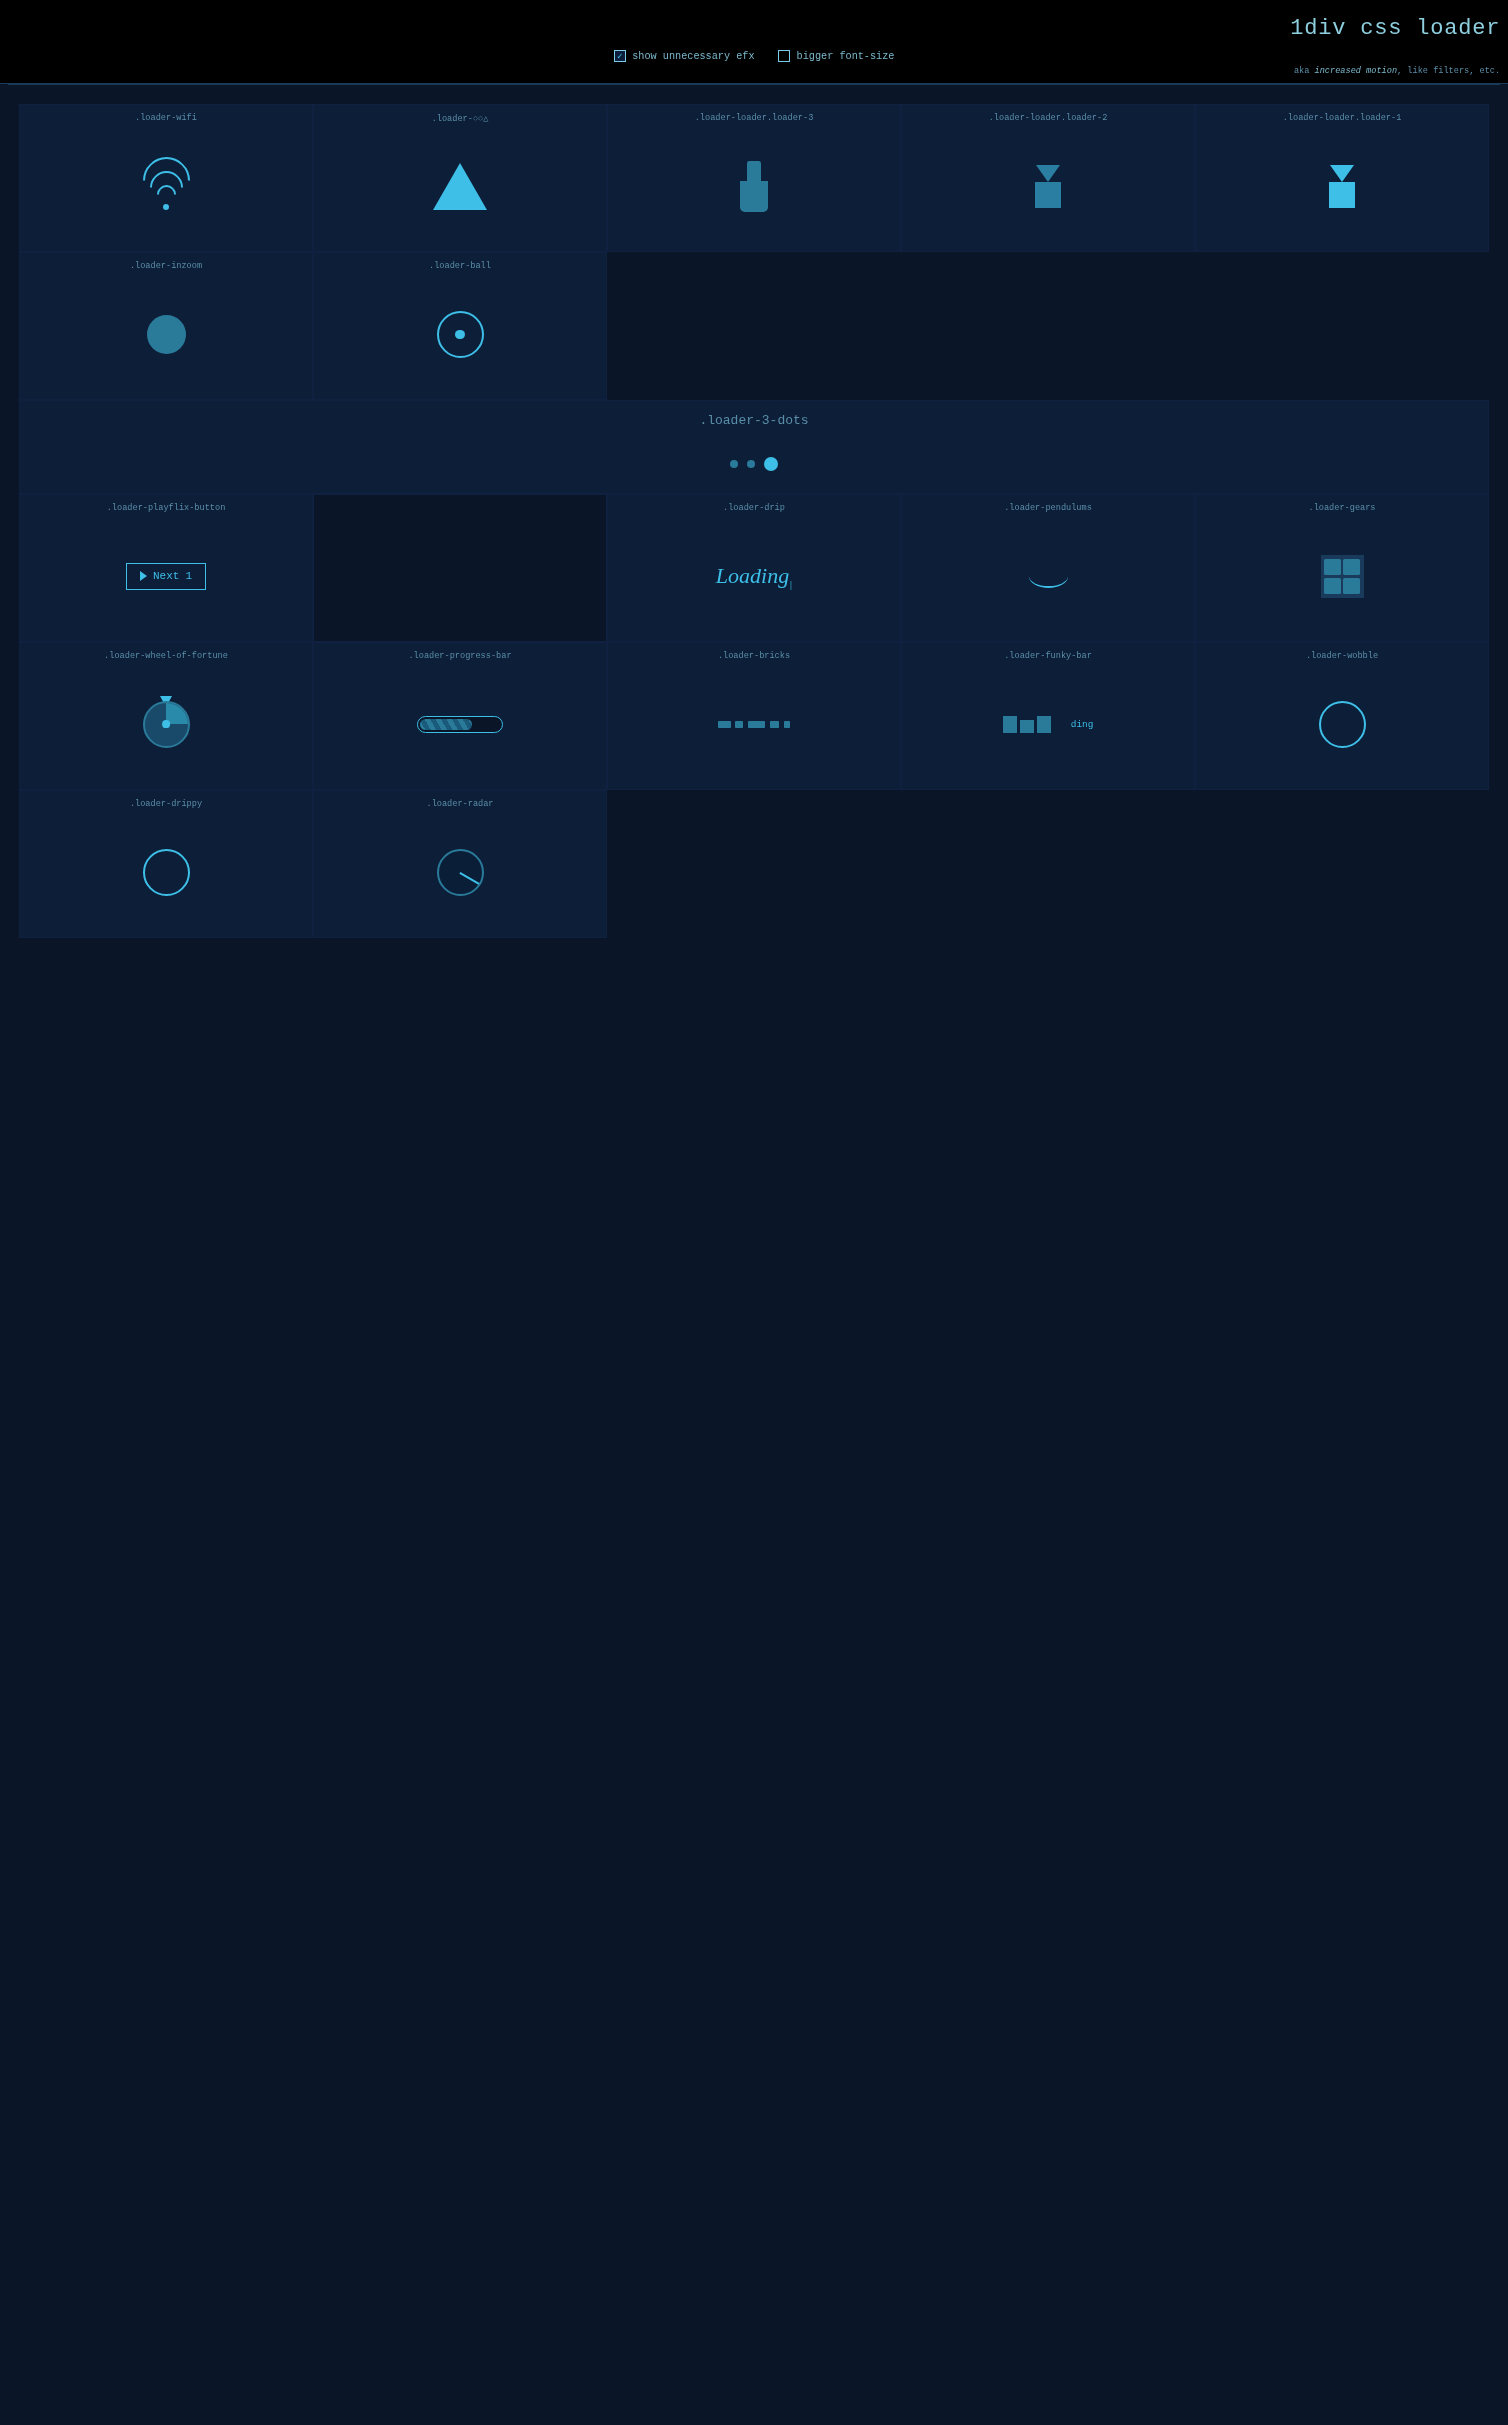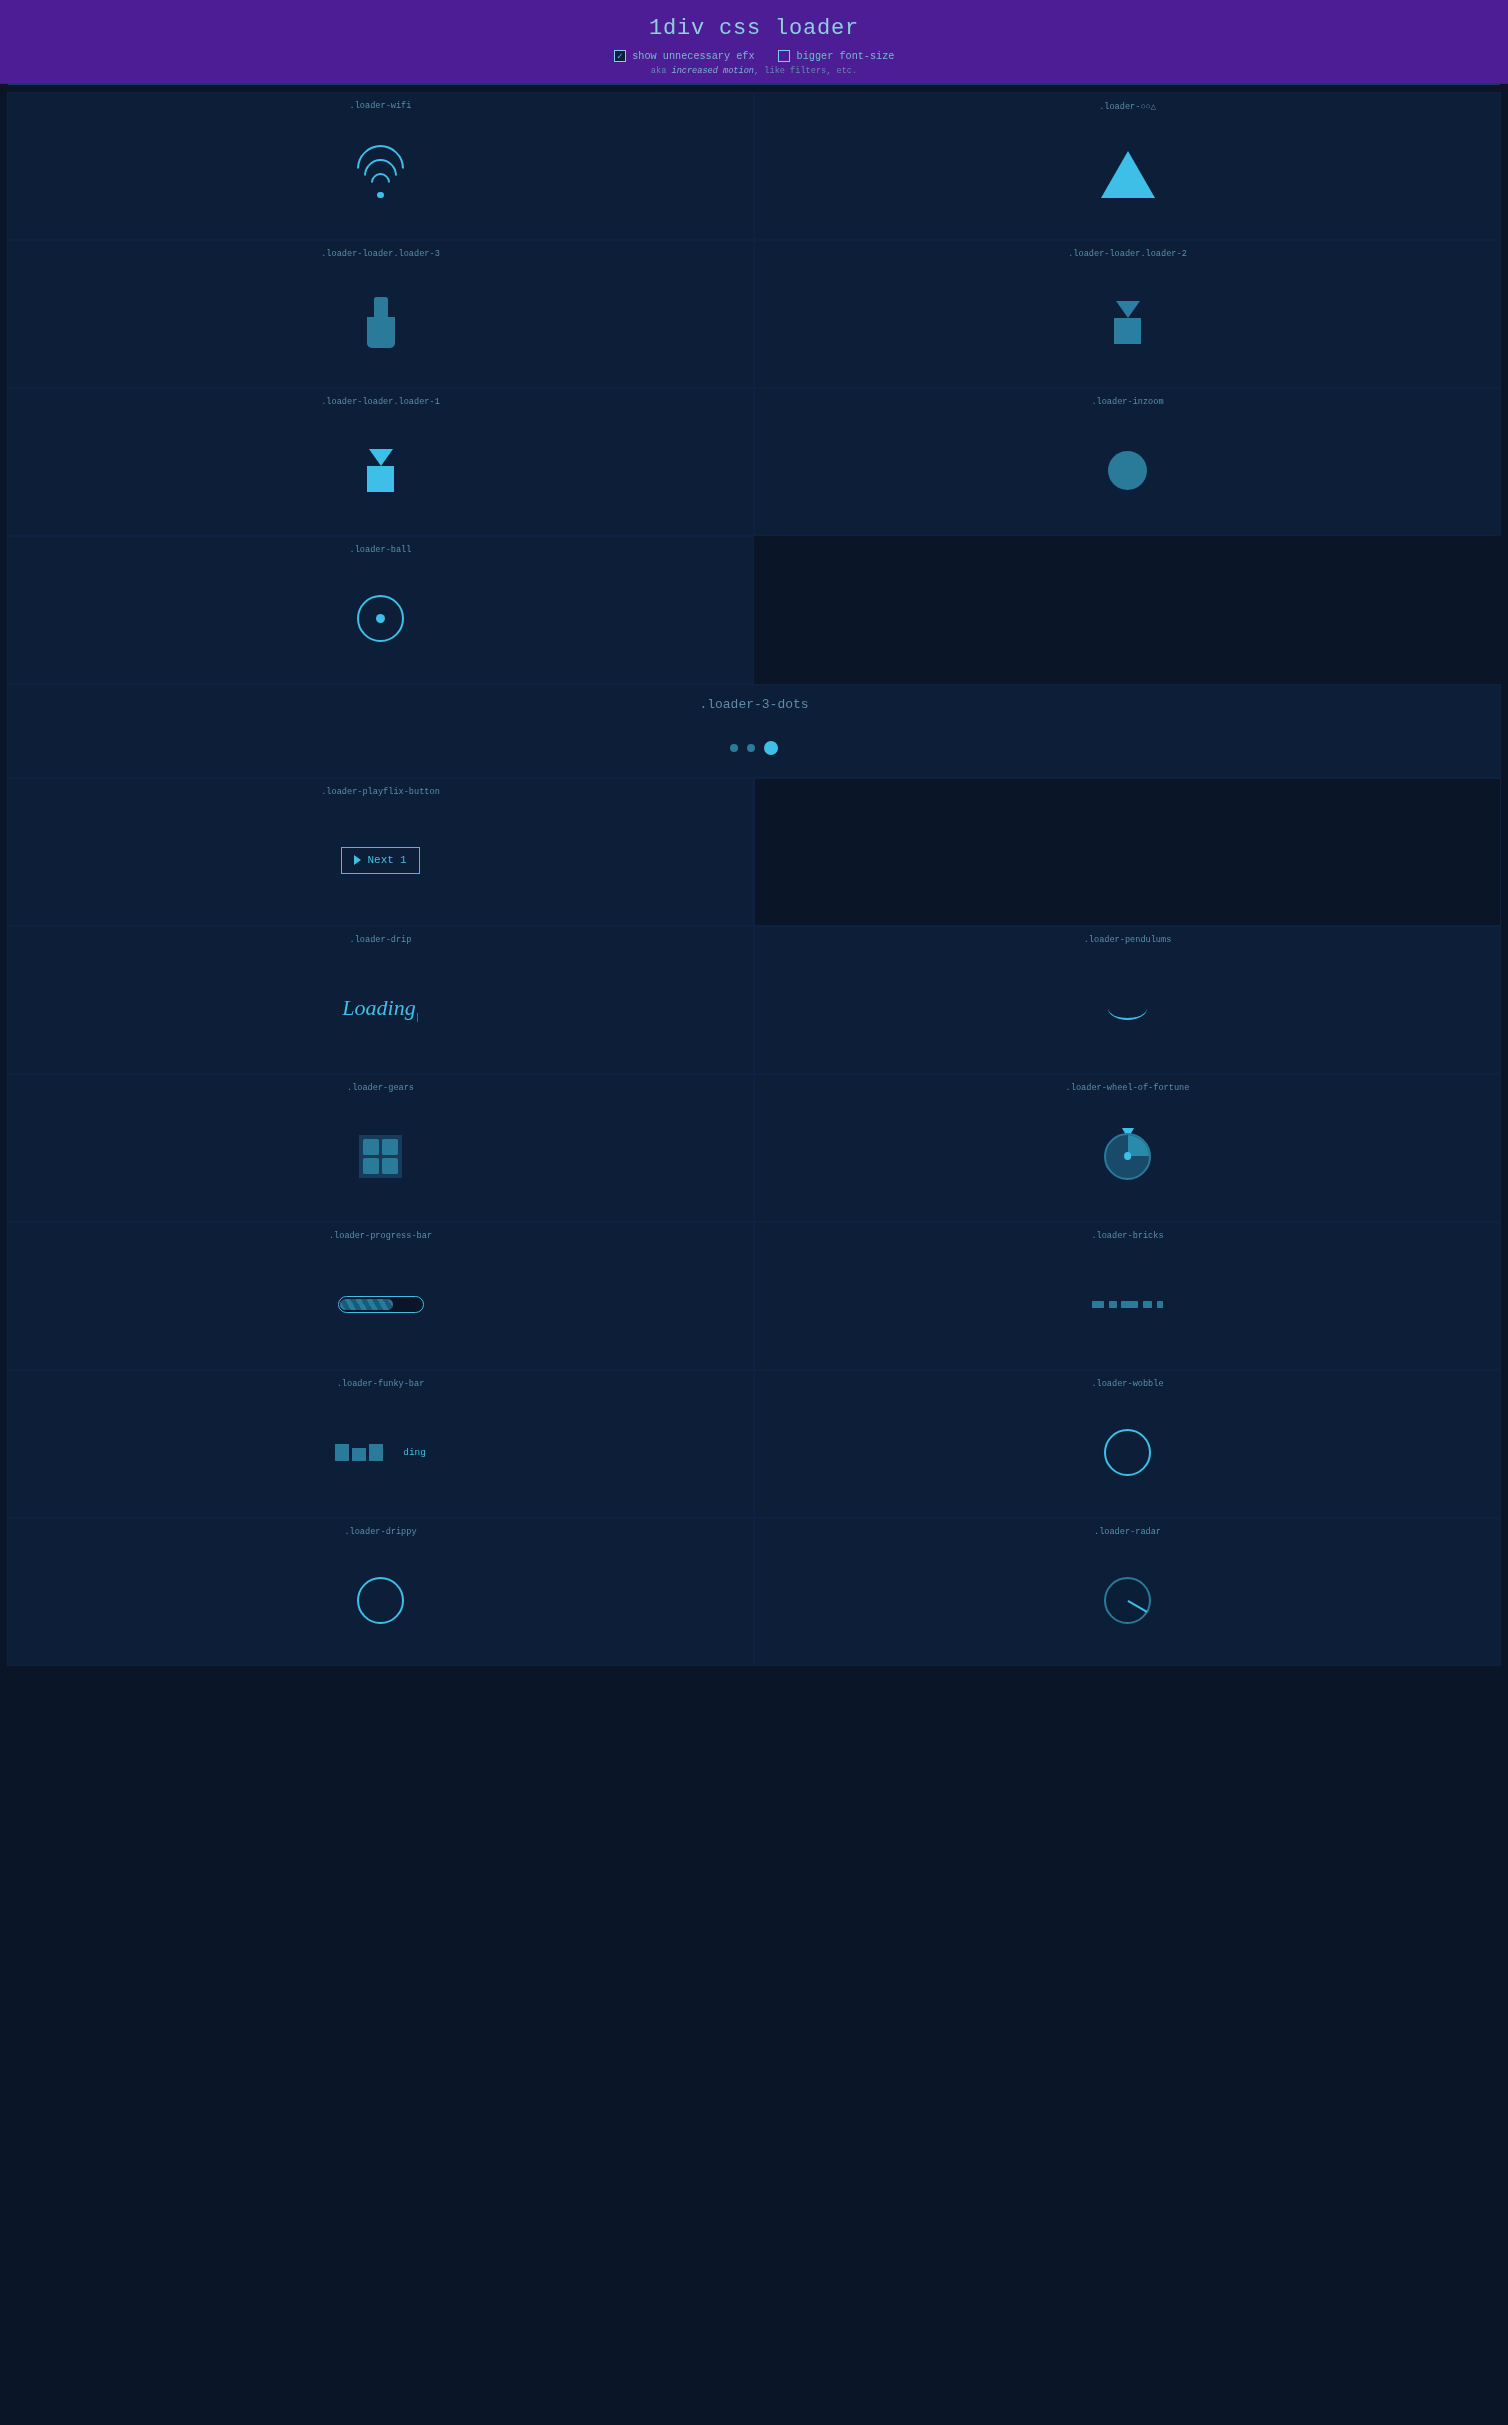--- a/index.html
+++ b/index.html
@@ -5,22 +5,22 @@
     * { box-sizing: border-box; margin: 0; padding: 0; }
     body {
       background-color: #0a1628;
       color: #7ecde8;
       font-family: 'Courier New', monospace;
       min-height: 2426px;
     }
 
     
     .header {
-      background-color: #4c1d95;
-      text-align: center;
+      background-color: #000000;
+      text-align: right;
       padding: 15.6px 7.8px 7.8px;
       border-bottom: 0.8px solid #1a3a5c;
     }
     .header h1 {
       color: #8ecfdf;
       font-size: 22px;
       font-weight: normal;
       letter-spacing: 0.8px;
       margin-bottom: 9.4px;
     }
@@ -48,23 +48,23 @@
     .subtext {
       color: #5a8ea8;
       font-size: 8.6px;
       margin-top: 3.1px;
     }
     .subtext em { font-style: italic; color: #7ab8cc; }
 
     
     .grid {
       display: grid;
-      grid-template-columns: repeat(2, 1fr);
+      grid-template-columns: repeat(5, 1fr);
       gap: 0;
-      padding: 7px;
+      padding: 19px;
     }
 
     .loader-cell {
       background: #0d1e38;
       border: 0.8px solid #102040;
       display: flex;
       flex-direction: column;
       align-items: center;
       padding: 7.8px;
       min-height: 148px;

